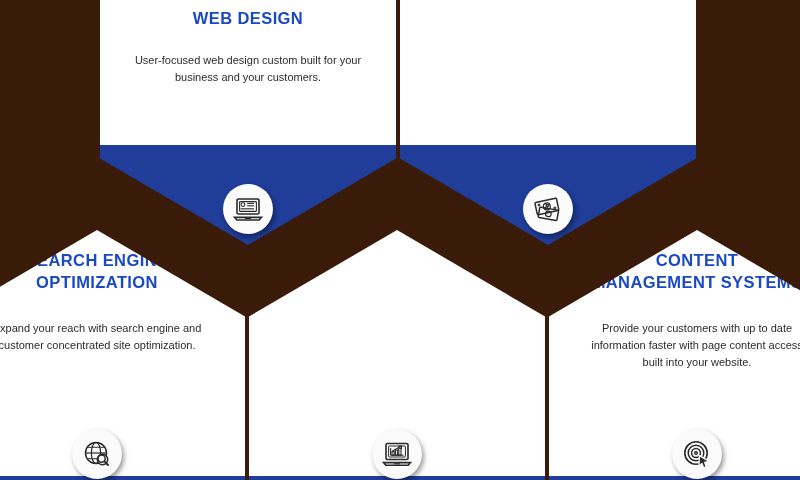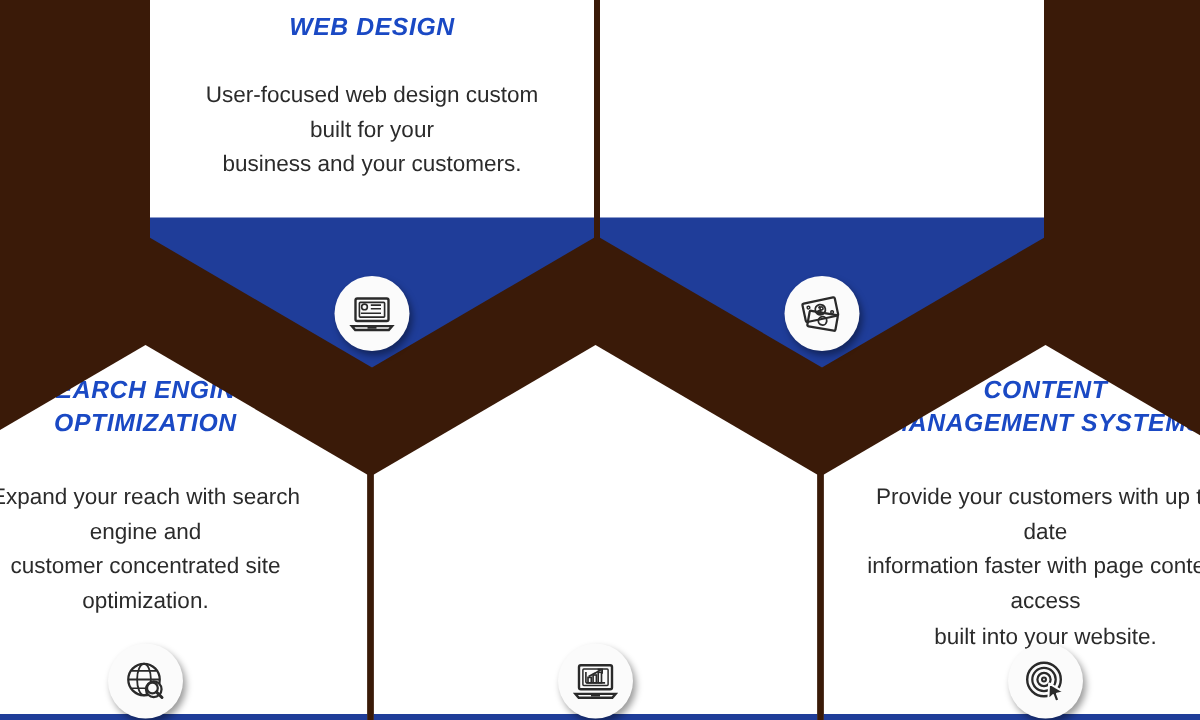--- a/index.html
+++ b/index.html
@@ -43,25 +43,24 @@
     text-align:center;
   }
   .hex-title{
     color:#1a49c4;
     font-weight:bold;
     font-size:16.5px;
     letter-spacing:.4px;
     line-height:1.32;
     margin:0;
     white-space:pre-line;
-    font-style:italic;
   }
   .hex-desc{
     color:#2b2b2b;
-    font-size:15px;
+    font-size:11px;
     line-height:1.55;
     margin:0;
     white-space:pre-line;
   }
 
   
   .hex-icon{
     position:absolute;
     width:50px;height:50px;
     border-radius:50%;

